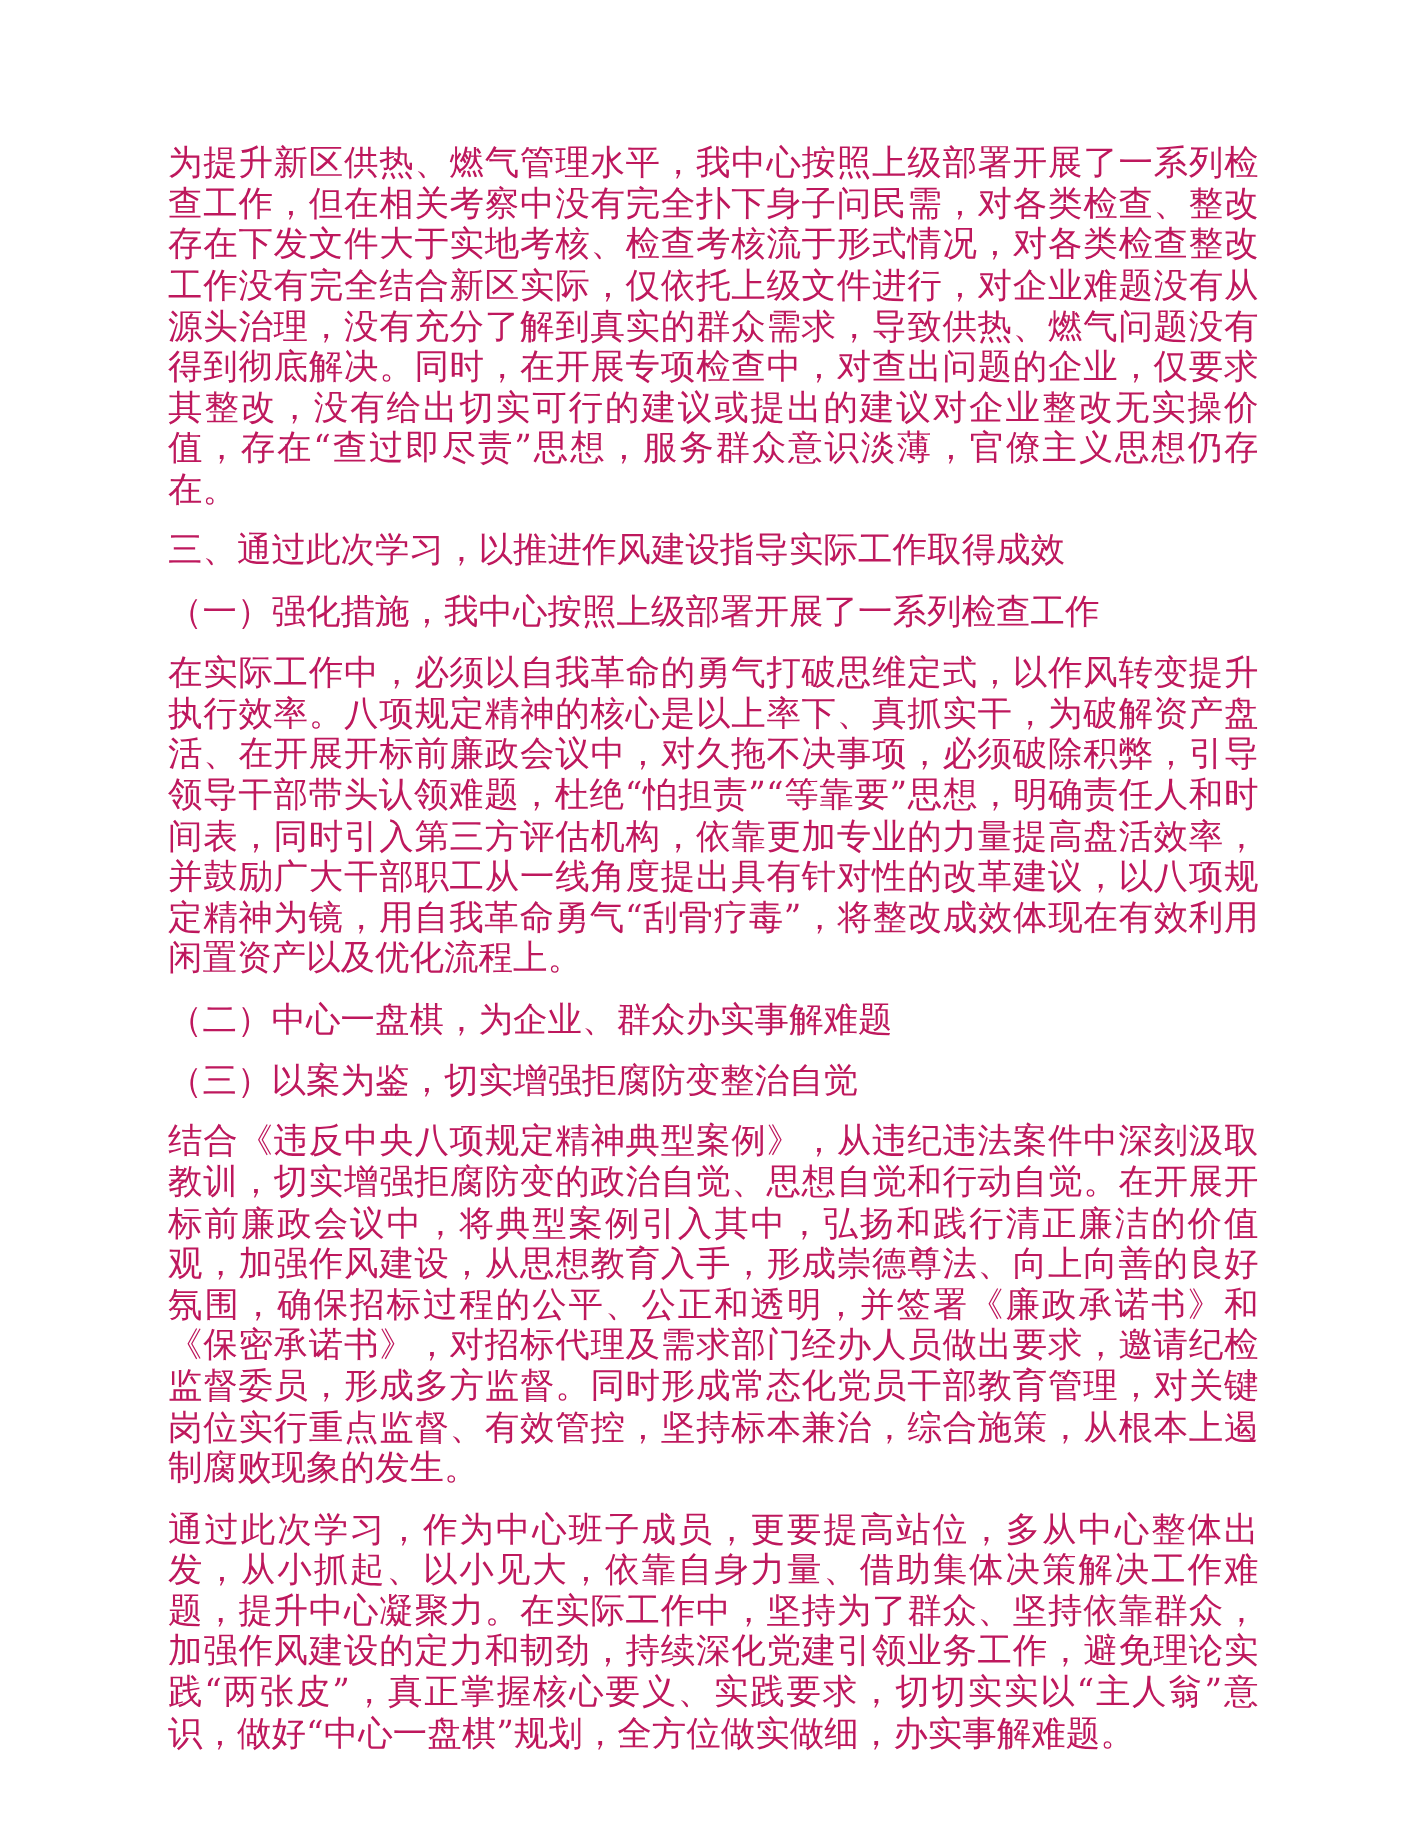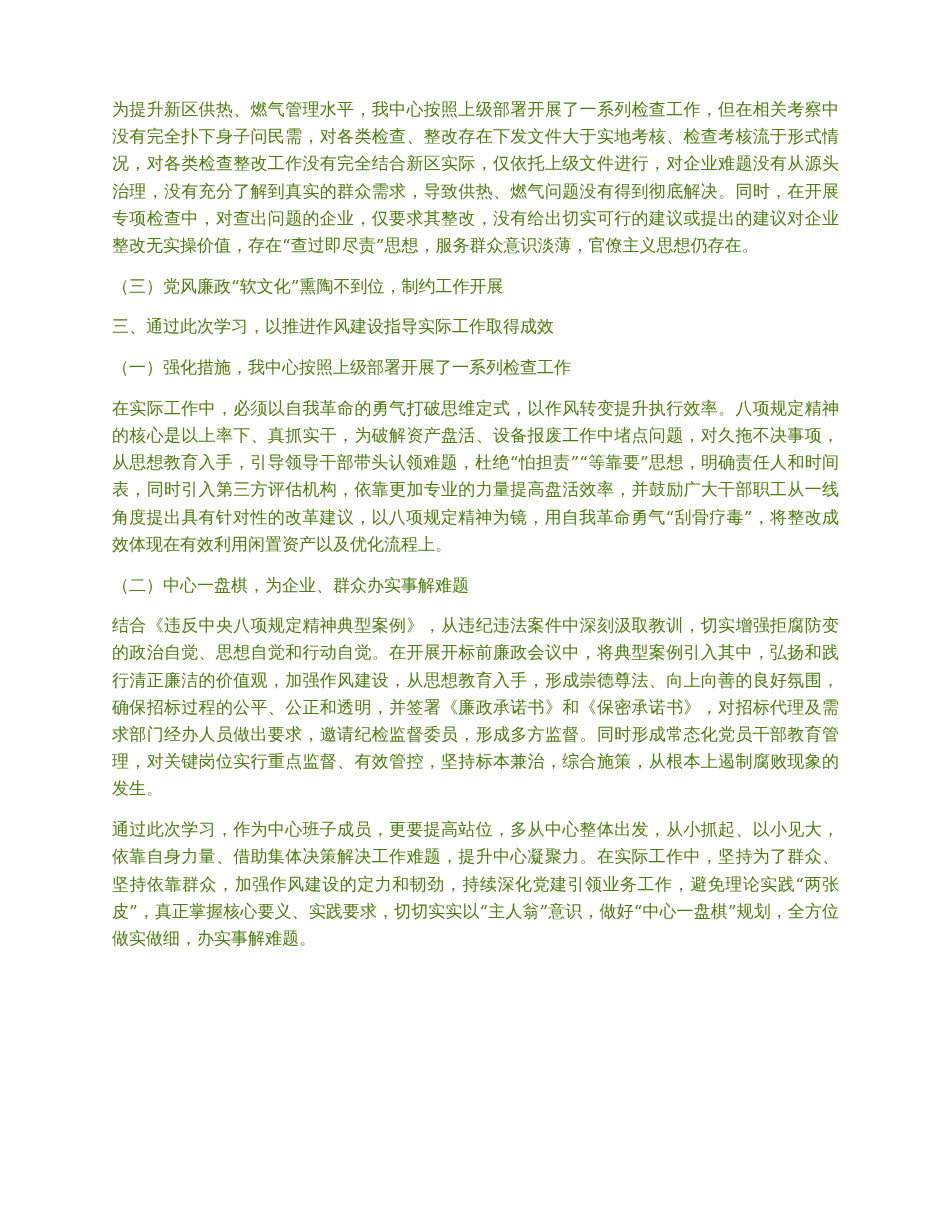--- a/index.html
+++ b/index.html
@@ -21,56 +21,56 @@
     background: #ffffff;
     box-sizing: border-box;
   }
   .content {
     position: absolute;
     left: 112px;
     top: 96px;
     width: 727px;
   }
   .para {
-    font-size: 17px;
+    font-size: 23px;
     line-height: 27.2px;
     text-align: justify;
     text-justify: inter-ideograph;
     letter-spacing: 0px;
     margin: 0 0 13.5px 0;
-    color: #4d7c0f;
+    color: #be185d;
     word-break: break-all;
     -webkit-font-smoothing: antialiased;
   }
   .para.heading {
     margin: 0 0 13.5px 0;
   }
   .para:last-child {
     margin-bottom: 0;
   }
 </style>
 </head>
 <body>
 
 <div class="page">
   <div class="content">
 
     <p class="para">为提升新区供热、燃气管理水平，我中心按照上级部署开展了一系列检查工作，但在相关考察中没有完全扑下身子问民需，对各类检查、整改存在下发文件大于实地考核、检查考核流于形式情况，对各类检查整改工作没有完全结合新区实际，仅依托上级文件进行，对企业难题没有从源头治理，没有充分了解到真实的群众需求，导致供热、燃气问题没有得到彻底解决。同时，在开展专项检查中，对查出问题的企业，仅要求其整改，没有给出切实可行的建议或提出的建议对企业整改无实操价值，存在“查过即尽责”思想，服务群众意识淡薄，官僚主义思想仍存在。</p>
 
-    <p class="para heading">（三）党风廉政“软文化”熏陶不到位，制约工作开展</p>
 
 
     <p class="para heading">三、通过此次学习，以推进作风建设指导实际工作取得成效</p>
 
     <p class="para heading">（一）强化措施，我中心按照上级部署开展了一系列检查工作</p>
 
-    <p class="para">在实际工作中，必须以自我革命的勇气打破思维定式，以作风转变提升执行效率。八项规定精神的核心是以上率下、真抓实干，为破解资产盘活、设备报废工作中堵点问题，对久拖不决事项，从思想教育入手，引导领导干部带头认领难题，杜绝“怕担责”“等靠要”思想，明确责任人和时间表，同时引入第三方评估机构，依靠更加专业的力量提高盘活效率，并鼓励广大干部职工从一线角度提出具有针对性的改革建议，以八项规定精神为镜，用自我革命勇气“刮骨疗毒”，将整改成效体现在有效利用闲置资产以及优化流程上。</p>
+    <p class="para">在实际工作中，必须以自我革命的勇气打破思维定式，以作风转变提升执行效率。八项规定精神的核心是以上率下、真抓实干，为破解资产盘活、在开展开标前廉政会议中，对久拖不决事项，必须破除积弊，引导领导干部带头认领难题，杜绝“怕担责”“等靠要”思想，明确责任人和时间表，同时引入第三方评估机构，依靠更加专业的力量提高盘活效率，并鼓励广大干部职工从一线角度提出具有针对性的改革建议，以八项规定精神为镜，用自我革命勇气“刮骨疗毒”，将整改成效体现在有效利用闲置资产以及优化流程上。</p>
 
     <p class="para heading">（二）中心一盘棋，为企业、群众办实事解难题</p>
 
 
+    <p class="para heading">（三）以案为鉴，切实增强拒腐防变整治自觉</p>
 
     <p class="para">结合《违反中央八项规定精神典型案例》，从违纪违法案件中深刻汲取教训，切实增强拒腐防变的政治自觉、思想自觉和行动自觉。在开展开标前廉政会议中，将典型案例引入其中，弘扬和践行清正廉洁的价值观，加强作风建设，从思想教育入手，形成崇德尊法、向上向善的良好氛围，确保招标过程的公平、公正和透明，并签署《廉政承诺书》和《保密承诺书》，对招标代理及需求部门经办人员做出要求，邀请纪检监督委员，形成多方监督。同时形成常态化党员干部教育管理，对关键岗位实行重点监督、有效管控，坚持标本兼治，综合施策，从根本上遏制腐败现象的发生。</p>
 
     <p class="para">通过此次学习，作为中心班子成员，更要提高站位，多从中心整体出发，从小抓起、以小见大，依靠自身力量、借助集体决策解决工作难题，提升中心凝聚力。在实际工作中，坚持为了群众、坚持依靠群众，加强作风建设的定力和韧劲，持续深化党建引领业务工作，避免理论实践“两张皮”，真正掌握核心要义、实践要求，切切实实以“主人翁”意识，做好“中心一盘棋”规划，全方位做实做细，办实事解难题。</p>
 
   </div>
 </div>
 
 </body></html>

